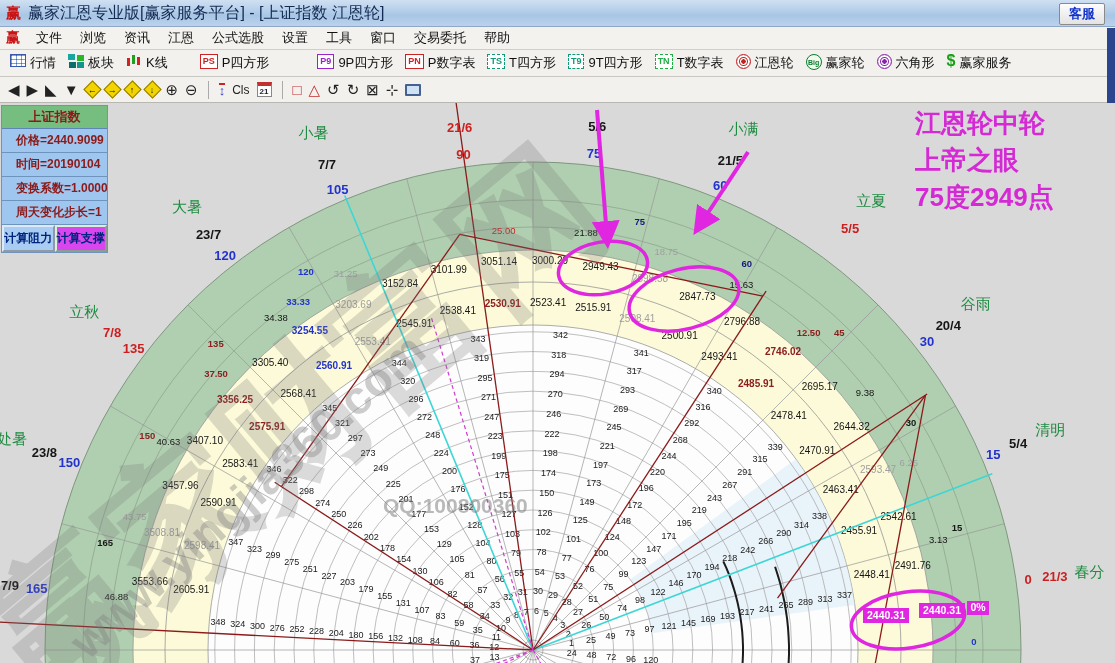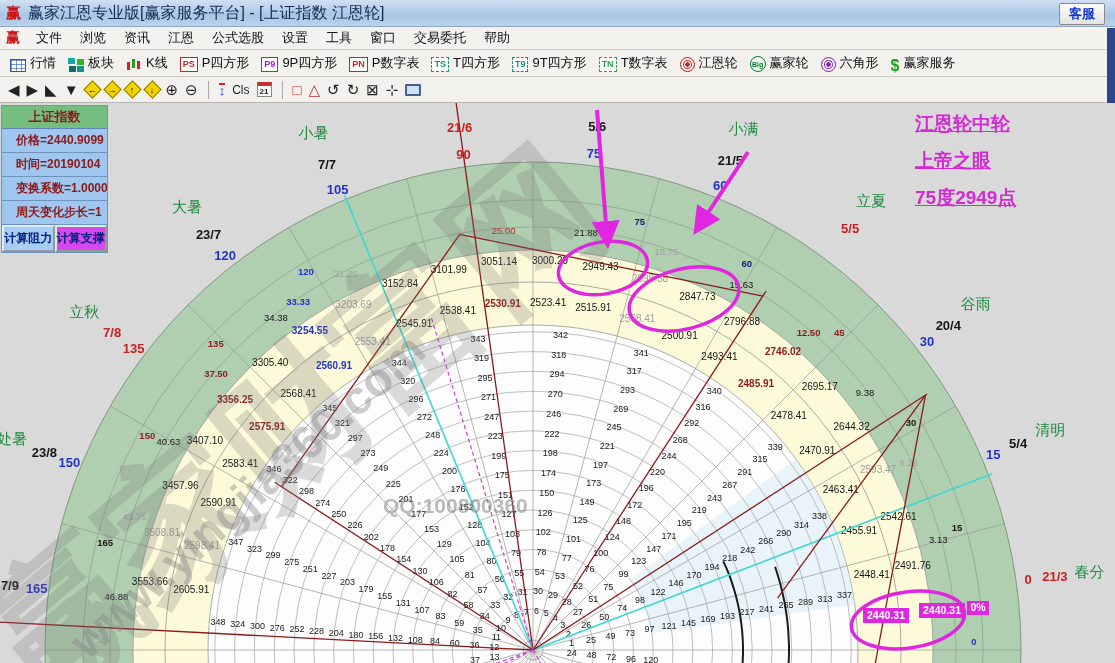--- a/index.html
+++ b/index.html
@@ -12,21 +12,21 @@
   .title-text { font-size:16px; font-weight:400; color:#132A52; }
   .cs-btn { position:absolute; right:10px; top:3px; font-size:13px; font-weight:bold; color:#1133CC; background:linear-gradient(#FDFDFD,#E3E3E3); border:1px solid #8A8A8A; border-radius:2px; padding:1px 9px; cursor:pointer; }
 
   
   .menubar { height:23px; background:#F4F2EF; border-bottom:1px solid #D0CEC8; display:flex; align-items:center; padding:0 6px; }
   .menubar .logo { font-size:14px; }
   .menu-item { font-size:13px; color:#111; padding:2px 9px; cursor:default; }
 
   
   .toolbar1 { height:27px; background:#F2F1EE; border-bottom:1px solid #C9C7C2; display:flex; align-items:center; padding:0 4px; }
-  .tb1-item { display:flex; align-items:flex-end; gap:4px; font-size:13px; color:#111; padding:2px 6px; cursor:default; }
+  .tb1-item { display:flex; align-items:flex-start; gap:4px; font-size:13px; color:#111; padding:2px 6px; cursor:default; }
 
   .ic-table { width:16px; height:13px; border:1px solid #3A57A8; background:
      linear-gradient(#fff,#fff),
      repeating-linear-gradient(to bottom,#7FA0D8 0 1px,transparent 1px 4px),
      repeating-linear-gradient(to right,#7FA0D8 0 1px,transparent 1px 5px); background-blend-mode:multiply; }
   .ic-blocks { width:16px; height:14px; background:
      linear-gradient(#16A8A0 0 0) 0 0/7px 6px no-repeat,
      linear-gradient(#29B629 0 0) 9px 1px/7px 6px no-repeat,
      linear-gradient(#0A6E6E 0 0) 1px 8px/7px 6px no-repeat,
      linear-gradient(#14948C 0 0) 9px 8px/7px 6px no-repeat; }
@@ -60,21 +60,21 @@
   .panel { position:absolute; left:1px; top:2px; width:107px; border:1px solid #6E93BD; font-weight:bold; z-index:5; }
   .panel-h { background:#76BD80; color:#8B1A1A; font-size:13px; text-align:center; padding:2px 0; border-bottom:1px solid #5E86B4; }
   .panel-row { background:#9FC6EE; color:#8B1A1A; font-size:12px; padding:3px 14px; border-bottom:1px solid #6E93BD; white-space:nowrap; overflow:hidden; }
   .panel-btns { display:flex; }
   .panel-btn { flex:1; font-size:12px; color:#00247E; text-align:center; padding:3px 0; border:2px outset #DCE9F8; cursor:pointer; }
   .panel-btn.b1 { background:#A9CCF2; }
   .panel-btn.b2 { background:#d946ef; border-color:#D8F2DA; }
 
   
   .annot { position:absolute; left:915px; top:2px; z-index:5; }
-  .annot div { font-size:19px; font-weight:bold; color:#D429D4; line-height:37px; white-space:nowrap;text-decoration:underline; }
+  .annot div { font-size:26px; font-weight:bold; color:#D429D4; line-height:37px; white-space:nowrap; }
 </style>
 </head>
 <body>
 
 <div id="app">
 
   <div class="titlebar">
     <span class="logo">赢</span>
     <span class="title-text">赢家江恩专业版[赢家服务平台] - [上证指数 江恩轮]</span>
     <button class="cs-btn">客服</button>
@@ -103,25 +103,25 @@
       </span>
       <span class="tb1-item">
         <span class="ic-blocks"></span>
         <span>板块</span>
       </span>
       <span class="tb1-item">
         <span class="ic-kline"></span>
         <span>K线</span>
       </span>
       <span class="tb1-item">
-        <span class="ic-badge" style="color: rgb(204, 34, 34); border: 1px solid rgb(204, 34, 34);">PS</span>
+        <span class="ic-badge" style="color: rgb(204, 34, 34); border: 1px solid rgb(204, 34, 34); margin-left: 20px;">PS</span>
         <span>P四方形</span>
       </span>
       <span class="tb1-item">
-        <span class="ic-badge" style="color: rgb(153, 34, 204); border: 1px solid rgb(153, 34, 204);">P9</span>
+        <span class="ic-badge" style="color: rgb(153, 34, 204); border: 1px solid rgb(153, 34, 204); margin-left: 36px;">P9</span>
         <span>9P四方形</span>
       </span>
       <span class="tb1-item">
         <span class="ic-badge" style="color: rgb(204, 34, 34); border: 1px solid rgb(204, 34, 34);">PN</span>
         <span>P数字表</span>
       </span>
       <span class="tb1-item">
         <span class="ic-badge" style="color: rgb(17, 153, 119); border: 1px dashed rgb(17, 153, 119);">TS</span>
         <span>T四方形</span>
       </span>

